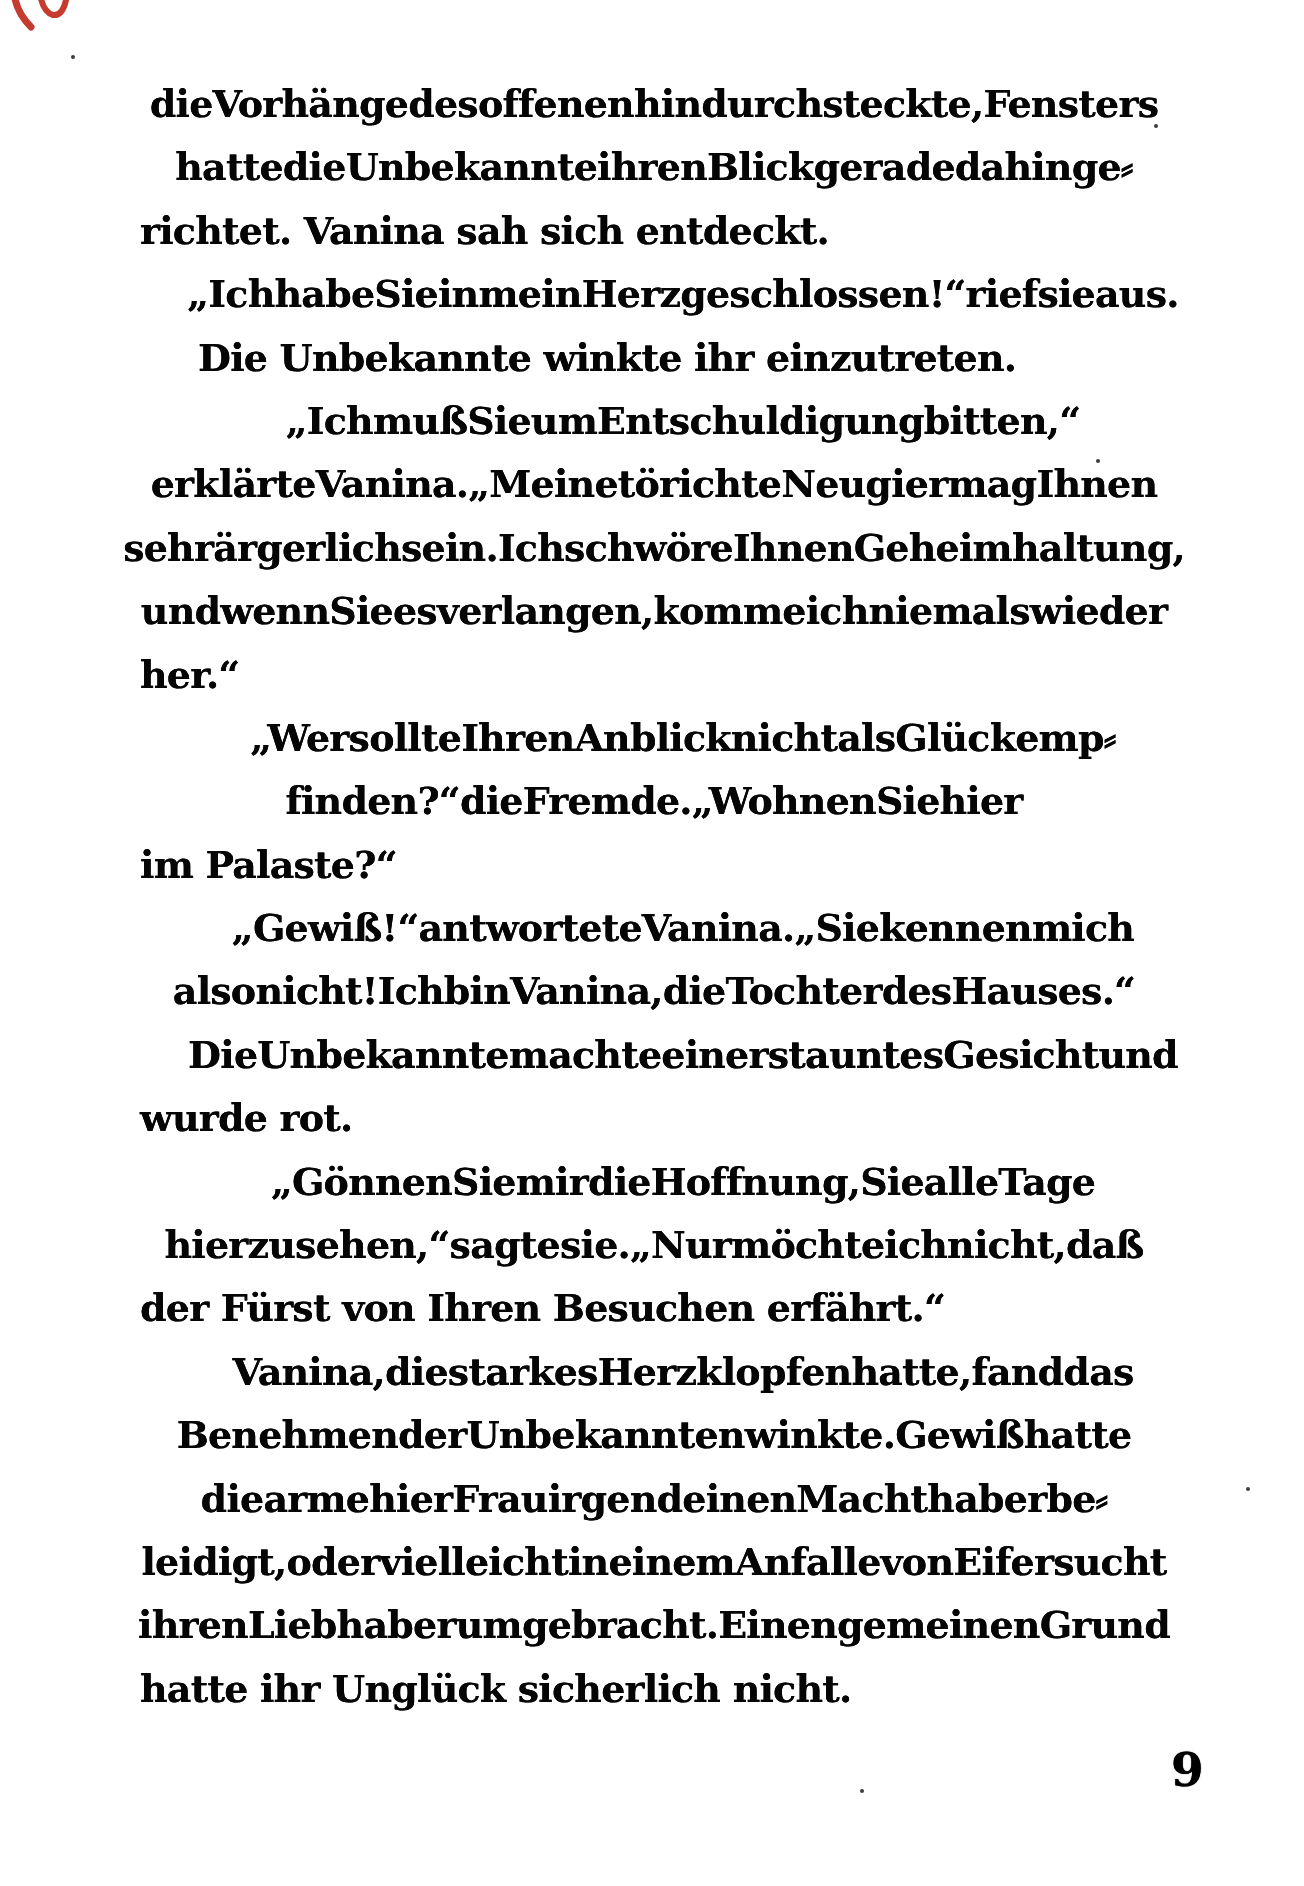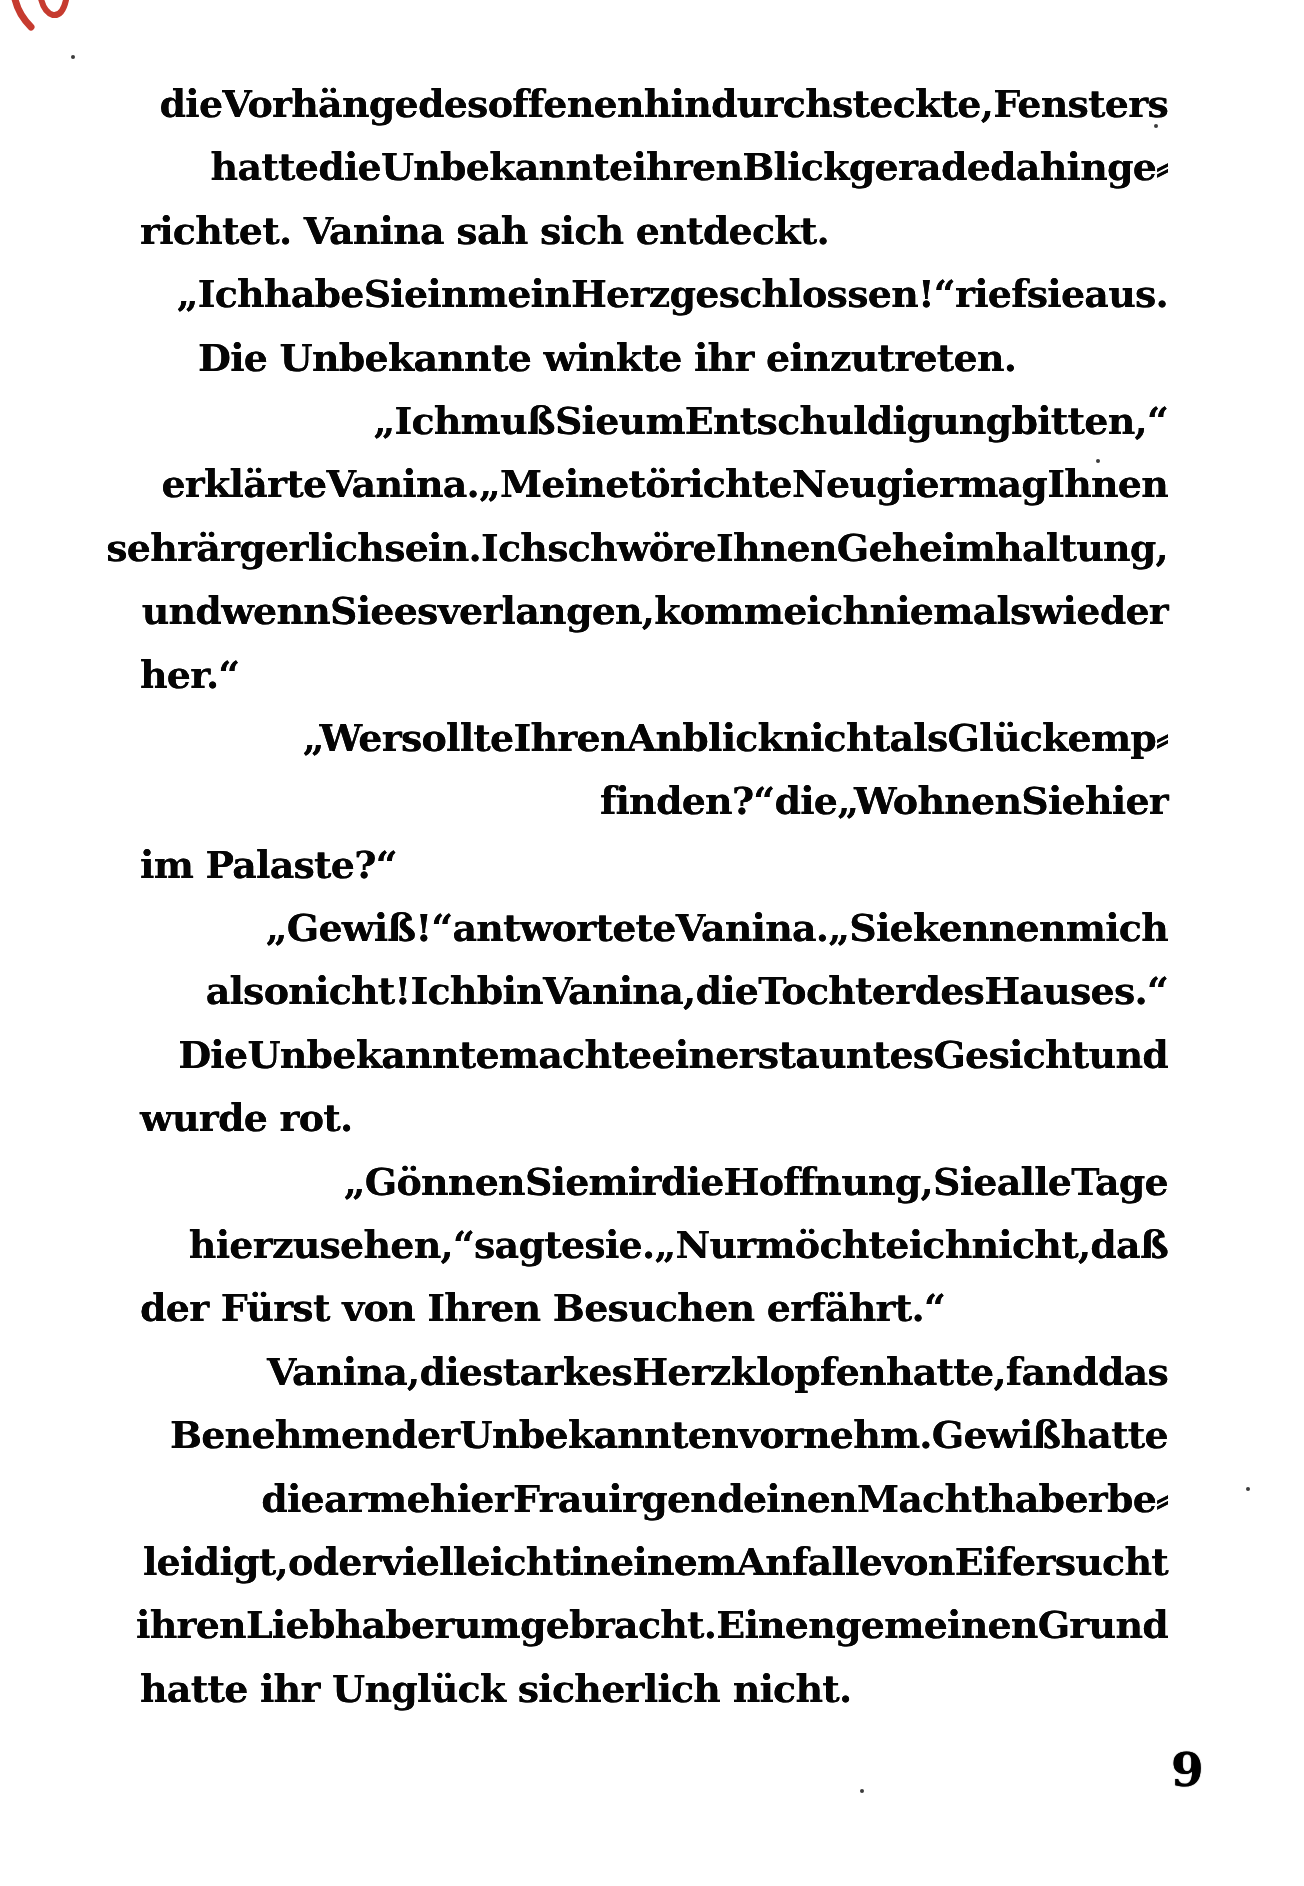--- a/index.html
+++ b/index.html
@@ -9,21 +9,21 @@
     overflow:hidden;
   }
   .page{position:absolute;inset:0;background:#ffffff;}
   .red-marks{position:absolute;left:0;top:0;}
   .text-block{position:absolute;left:140px;top:72px;width:1028px;}
   .line{
     height:63.4px;line-height:63.4px;font-size:38px;font-weight:700;
     color:#050505;letter-spacing:-0.8px;white-space:nowrap;
     text-shadow:0 0 0.5px #111;
   }
-  .line.justify{display:flex;justify-content:flex-end;white-space:normal;}
+  .line.justify{display:flex;justify-content:center;white-space:normal;}
   .line.justify span{display:inline-block;}
   .line.indent{padding-left:58px;}
   .page-number{
     position:absolute;left:1171px;top:1746px;font-size:47px;line-height:1;
     font-weight:700;color:#000;text-shadow:0 0 1px #000;
   }
   .speck{position:absolute;width:4px;height:4px;border-radius:50%;
     background:#1a1a1a;opacity:.85;}
 </style>
 </head>
@@ -113,20 +113,21 @@
         <span>Ihren</span>
         <span>Anblick</span>
         <span>nicht</span>
         <span>als</span>
         <span>Glück</span>
         <span>emp⸗</span>
       </div>
       <div class="line justify">
         <span>finden?“</span>
         <span>die</span>
+        <span>Fremde.</span>
         <span>„Wohnen</span>
         <span>Sie</span>
         <span>hier</span>
       </div>
       <div class="line">im Palaste?“</div>
       <div class="line justify indent">
         <span>„Gewiß!“</span>
         <span>antwortete</span>
         <span>Vanina.</span>
         <span>„Sie</span>
@@ -183,21 +184,21 @@
         <span>starkes</span>
         <span>Herzklopfen</span>
         <span>hatte,</span>
         <span>fand</span>
         <span>das</span>
       </div>
       <div class="line justify">
         <span>Benehmen</span>
         <span>der</span>
         <span>Unbekannten</span>
-        <span>vornehm.</span>
+        <span>winkte.</span>
         <span>Gewiß</span>
         <span>hatte</span>
       </div>
       <div class="line justify">
         <span>die</span>
         <span>arme</span>
         <span>hier</span>
         <span>Frau</span>
         <span>irgendeinen</span>
         <span>Machthaber</span>

